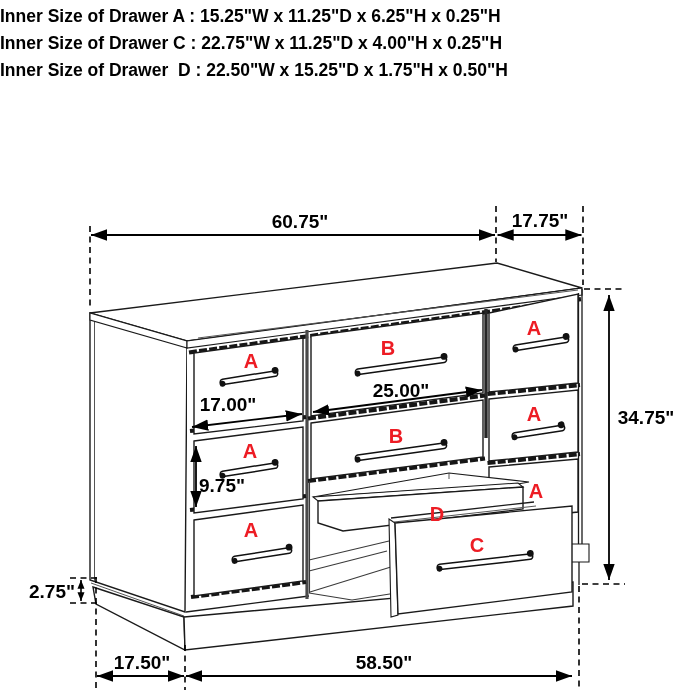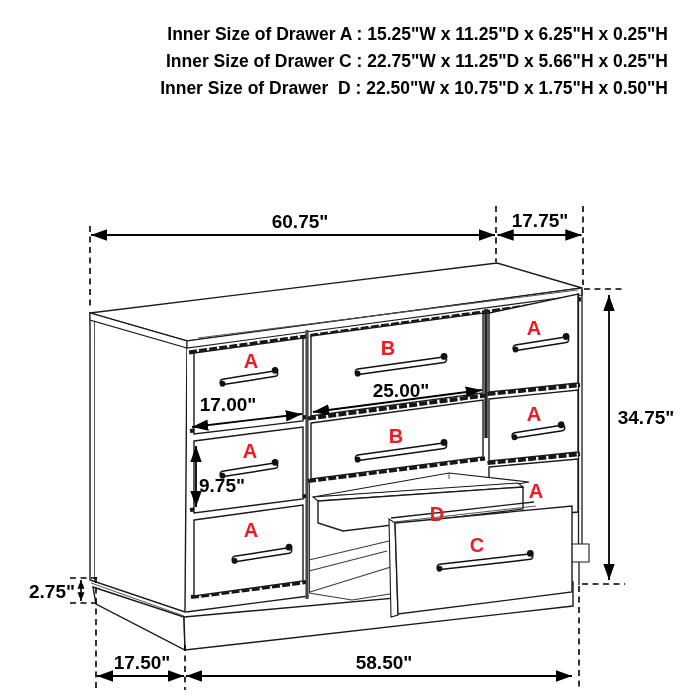--- a/index.html
+++ b/index.html
@@ -1,18 +1,18 @@
 <!DOCTYPE html>
 <html><head>
 <meta charset="utf-8">
 <style>
   html,body{margin:0;padding:0;background:#fff;}
   #page{position:relative;width:700px;height:700px;background:#fff;overflow:hidden;
         font-family:"Liberation Sans",sans-serif;}
-  .header{position:absolute;top:21px;left:0;width:652px;text-align:right;padding-left:16px;}
+  .header{position:absolute;top:3px;left:0;width:652px;text-align:left;}
   .spec-line{font-weight:bold;font-size:17.5px;line-height:27px;color:#000;white-space:pre;}
   svg{position:absolute;top:0;left:0;}
   .face{fill:#fff;stroke:#1a1a1a;stroke-width:1.4;}
   .facefill{fill:#fff;stroke:none;}
   .faceT{fill:#fff;stroke:#1a1a1a;stroke-width:1.1;}
   .edge{stroke:#1a1a1a;stroke-width:1.3;fill:none;}
   .edgelt{stroke:#555;stroke-width:1;fill:none;}
   .band{stroke:#161616;stroke-width:4.2;stroke-dasharray:8 2.2;fill:none;}
   .stile1{stroke:#4a4a4a;stroke-width:3.2;fill:none;}
   .stile2{stroke:#262626;stroke-width:3.4;fill:none;}
@@ -23,22 +23,22 @@
   .lbl{font-family:"Liberation Sans",sans-serif;font-weight:bold;font-size:20px;fill:#ed1c24;text-anchor:middle;}
   .handle-bar{fill:#fff;stroke:#111;stroke-width:1.5;}
 </style>
 </head>
 <body>
 
 <div id="page">
 
   <div class="header">
     <div class="spec-line">Inner Size of Drawer A : 15.25"W x 11.25"D x 6.25"H x 0.25"H</div>
-    <div class="spec-line">Inner Size of Drawer C : 22.75"W x 11.25"D x 5.66"H x 0.25"H</div>
-    <div class="spec-line">Inner Size of Drawer  D : 22.50"W x 10.75"D x 1.75"H x 0.50"H</div>
+    <div class="spec-line">Inner Size of Drawer C : 22.75"W x 11.25"D x 4.00"H x 0.25"H</div>
+    <div class="spec-line">Inner Size of Drawer  D : 22.50"W x 15.25"D x 1.75"H x 0.50"H</div>
   </div>
 
   <svg width="700" height="700" viewBox="0 0 700 700">
     <defs>
       <marker id="arw" markerWidth="9" markerHeight="6.4" refX="9" refY="3.2" orient="auto-start-reverse">
         <path d="M0,0 L9,3.2 L0,6.4 Z" fill="#000"></path>
       </marker>
       <marker id="arws" markerWidth="5.5" markerHeight="4.4" refX="5.5" refY="2.2" orient="auto-start-reverse">
         <path d="M0,0 L5.5,2.2 L0,4.4 Z" fill="#000"></path>
       </marker>

